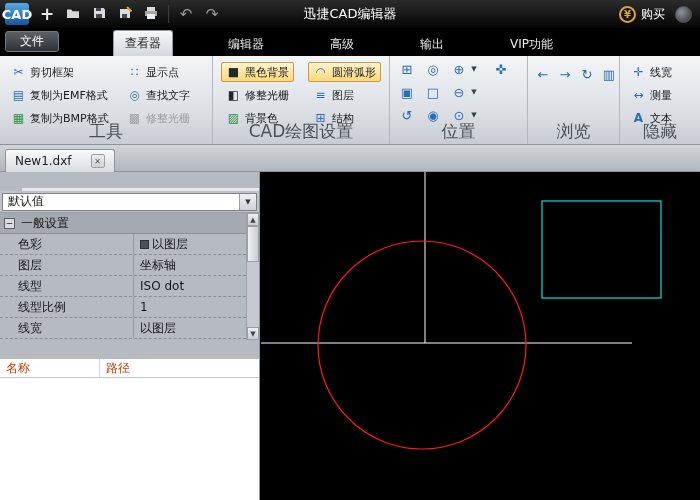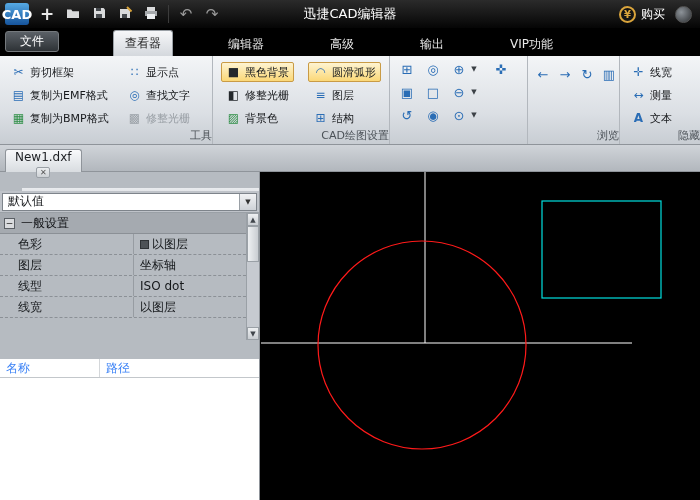--- a/index.html
+++ b/index.html
@@ -31,40 +31,40 @@
     background:linear-gradient(#5b6167,#2e3236); border:1px solid #75797d; border-radius:3px;
     color:#fff; font-size:12px; display:flex; align-items:center; }
   .rtab { height:24px; padding:0 11px; color:#e9e9e9; font-size:12px; display:flex; align-items:center; }
   .rtab.active { background:linear-gradient(#f6f7f9,#d4d8dd); color:#1c1c1c;
     border:1px solid #9aa0a6; border-bottom:none; border-radius:3px 3px 0 0; height:26px; }
 
   
   .ribbon { position:absolute; top:56px; left:0; right:0; height:89px;
     background:linear-gradient(#f3f5f7,#dbdfe4 65%,#c8cdd3); border-bottom:1px solid #8f949a; z-index:3; }
   .rgroup { position:absolute; top:0; bottom:0; border-right:1px solid #b2b7bd; }
-  .rgroup-label { position:absolute; bottom:1px; left:0; right:0; text-align:right;
-    font-size:11px; color:#4b5157; pointer-events:none; }
+  .rgroup-label { position:absolute; bottom:1px; left:0; right:0; text-align:center;
+    font-size:17px; color:#4b5157; pointer-events:none; }
   .rbtn { position:absolute; height:20px; display:flex; align-items:center; gap:4px;
     font-size:11px; color:#17191c; padding:0 4px; white-space:nowrap; border:1px solid transparent; }
   .rbtn .ric { width:15px; text-align:center; font-size:12px; }
   .rbtn.hl { background:linear-gradient(#fef4d2,#fbd877); border:1px solid #c99b45; border-radius:2px; }
   .rbtn.disabled { color:#9aa0a6; }
   .blue { color:#2a6db5; } .green { color:#2f8f47; } .dark { color:#24282c; } .grayed { color:#9aa0a6; }
   .pic { position:absolute; width:22px; height:20px; display:flex; align-items:center; justify-content:center;
     font-size:13px; color:#2a6db5; }
   .caret { position:absolute; width:10px; height:12px; font-size:7px; color:#3c4146;
     display:flex; align-items:center; justify-content:center; }
 
   
   .doctabs { position:absolute; top:145px; left:0; right:0; height:27px;
     background:linear-gradient(#d0d4d9,#b2b7bd); border-bottom:1px solid #8f949a; z-index:2; }
   .doctab { position:absolute; left:5px; top:4px; height:23px;
     background:linear-gradient(#f8f9fb,#d8dce0); border:1px solid #8f949a; border-bottom:none;
-    border-radius:3px 3px 0 0; display:flex; align-items:center; gap:3px; padding:0 9px;
-    font-size:12px; color:#1c1e22;flex-direction:column; }
+    border-radius:3px 3px 0 0; display:flex; align-items:center; gap:19px; padding:0 9px;
+    font-size:12px; color:#1c1e22; }
   .doctab-close { width:14px; height:14px; font-size:8px; color:#555;
     border:1px solid #9aa0a6; background:linear-gradient(#eceef0,#ced2d6); border-radius:2px;
     display:flex; align-items:center; justify-content:center; }
 
   
   .leftpanel { position:absolute; top:172px; left:0; width:260px; bottom:0;
     background:#b6bbc1; border-right:1px solid #8f949a; z-index:1; }
   .phead { position:absolute; left:0; right:0; height:19px;
     background:linear-gradient(#eaecef,#c1c5cb); border-bottom:1px solid #9aa0a6;
     display:flex; align-items:center; justify-content:space-between; padding:0 6px;
@@ -88,21 +88,21 @@
   .swatch { width:9px; height:9px; background:#4d5257; border:1px solid #2e3236; }
   .scroll { position:absolute; top:41px; right:0; width:13px; height:127px;
     background:#c6cad0; border-left:1px solid #9aa0a6; }
   .sarrow { position:absolute; left:0; right:0; height:13px; font-size:7px; color:#41464c;
     background:linear-gradient(#eef0f2,#c9cdd2); border:1px solid #9aa0a6;
     display:flex; align-items:center; justify-content:center; }
   .sthumb { position:absolute; top:13px; left:0; right:0; height:36px;
     background:linear-gradient(90deg,#eef0f2,#c9cdd2); border:1px solid #9aa0a6; }
   .fav-head { top:168px; }
   .fav-cols { position:absolute; top:187px; left:0; right:0; height:19px; background:#fff;
-    border-bottom:1px solid #c3c7cb; display:flex; font-size:12px; color:#3b82f6; }
+    border-bottom:1px solid #c3c7cb; display:flex; font-size:12px; color:#c2410c; }
   .fav-col-name { width:100px; padding-left:6px; border-right:1px solid #d4d7da; display:flex; align-items:center; }
   .fav-col-path { flex:1; padding-left:6px; display:flex; align-items:center; }
   .fav-body { position:absolute; top:206px; left:0; right:0; bottom:0; background:#fff; }
   .pin { width:10px; height:12px; }
 
   
   .canvas { position:absolute; top:172px; left:261px; width:439px; height:328px; background:#000; }
 </style>
 </head>
 <body>
@@ -225,20 +225,21 @@
       <div class="caret" style="top:7px;left:79px;">▼</div>
       <div class="pic dark" style="top:3px;left:100px;">✜</div>
       <div class="pic" style="top:26px;left:6px;">▣</div>
       <div class="pic" style="top:26px;left:32px;">□</div>
       <div class="pic" style="top:26px;left:58px;">⊖</div>
       <div class="caret" style="top:30px;left:79px;">▼</div>
       <div class="pic green" style="top:49px;left:6px;">↺</div>
       <div class="pic" style="top:49px;left:32px;">◉</div>
       <div class="pic" style="top:49px;left:58px;">⊙</div>
       <div class="caret" style="top:53px;left:79px;">▼</div>
+      <div class="rgroup-label">位置</div>
     </div>
 
     <div class="rgroup" style="left:528px;width:92px;">
       <div class="pic grayed" style="top:8px;left:4px;">←</div>
       <div class="pic grayed" style="top:8px;left:26px;">→</div>
       <div class="pic" style="top:8px;left:48px;">↻</div>
       <div class="pic green" style="top:8px;left:70px;">▥</div>
       <div class="rgroup-label">浏览</div>
     </div>
 
@@ -303,20 +304,26 @@
           <span>坐标轴</span>
         </div>
       </div>
       <div class="prow">
         <div class="pname">线型</div>
         <div class="pval">
           <span>ISO dot</span>
         </div>
       </div>
       <div class="prow">
+        <div class="pname">线型比例</div>
+        <div class="pval">
+          <span>1</span>
+        </div>
+      </div>
+      <div class="prow">
         <div class="pname">线宽</div>
         <div class="pval">
           <span>以图层</span>
         </div>
       </div>
     </div>
 
     <div class="scroll">
       <div class="sarrow" style="top:0;">▲</div>
       <div class="sthumb"></div>

